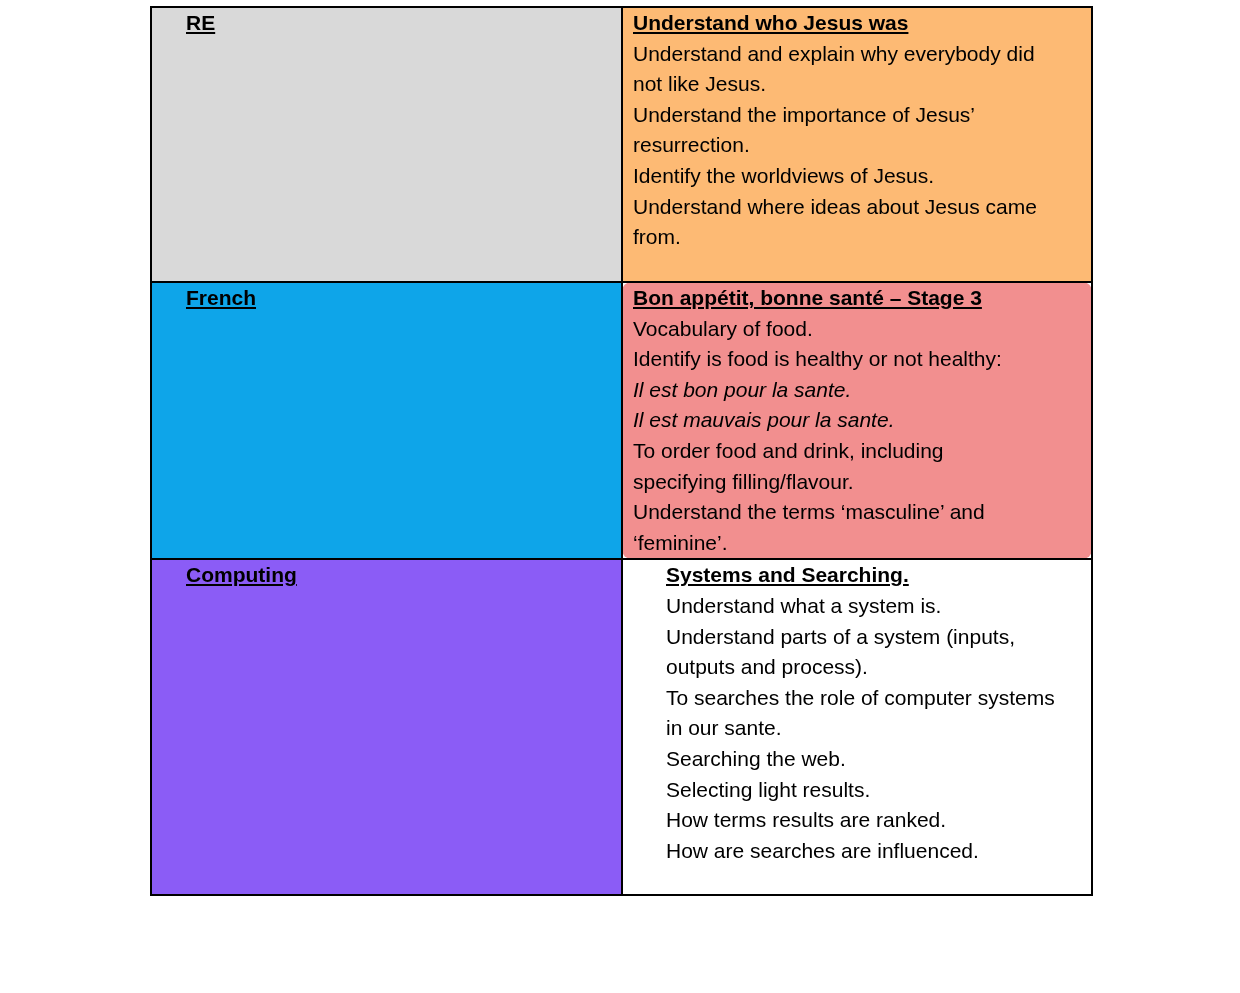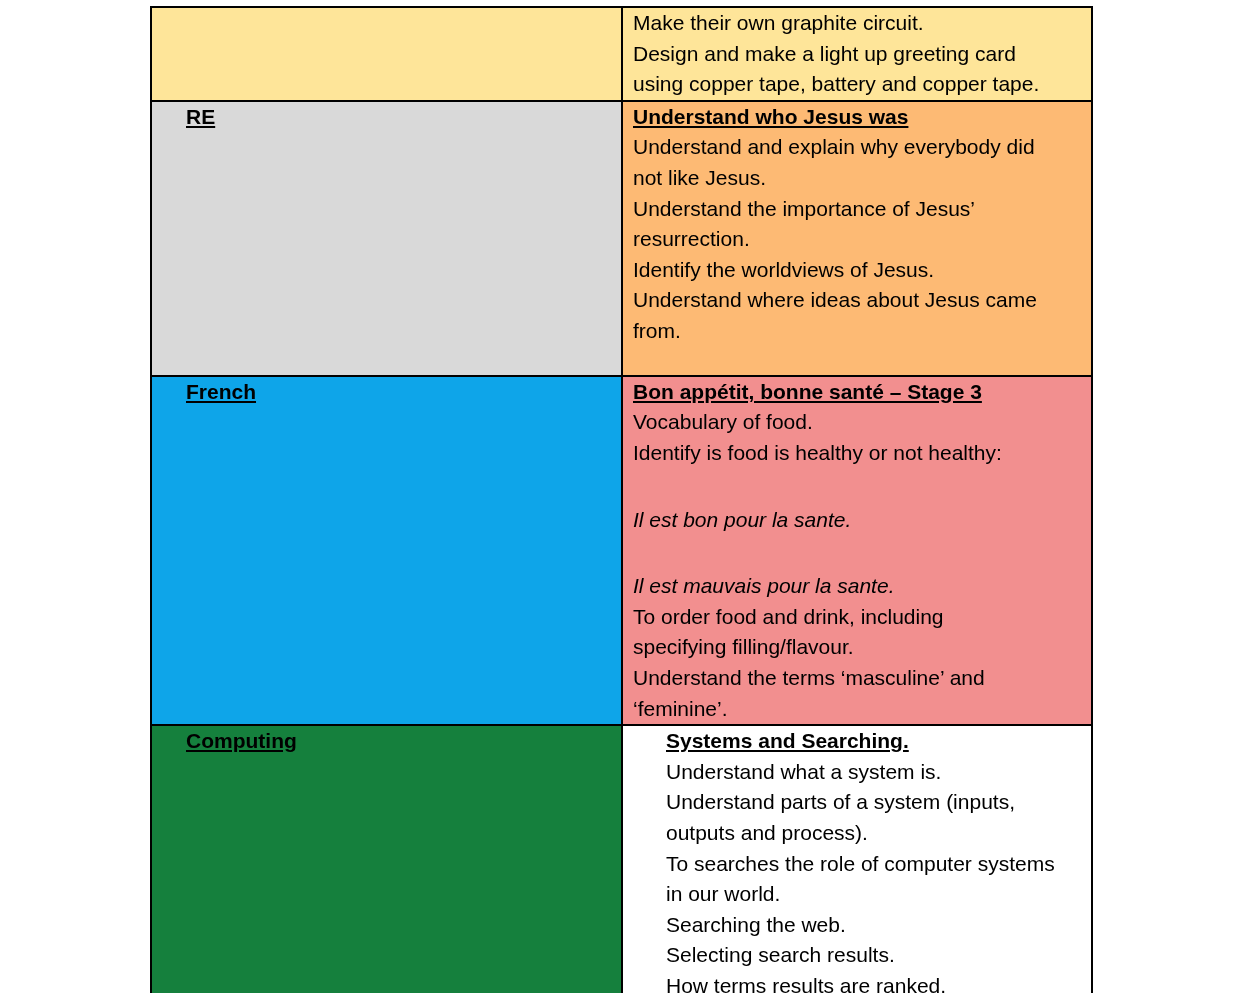--- a/index.html
+++ b/index.html
@@ -7,83 +7,73 @@
            font-family: "Liberation Sans", sans-serif; color: #000; }
     table.curric { position: absolute; left: 150px; top: 6px; width: 941px;
                    border-collapse: collapse; table-layout: fixed; }
     table.curric td { border: 2px solid #000; vertical-align: top; padding: 0 10px;
                       font-size: 21px; line-height: 30.6px; }
     td.subj { width: 449px; font-weight: bold; }
     td.subj span { text-decoration: underline; margin-left: 24px; }
     td.content { width: 448px; }
     .line { display: block; white-space: nowrap; }
     .heading { font-weight: bold; text-decoration: underline; }
-    .italic { font-style: italic; margin-top: 36px; }
+    .italic { font-style: italic; }
     tr.yellow td { background: #fee599; height: 91px; }
     tr.grey td { background: #d9d9d9; height: 273px; }
     tr.red td { background: #f28f8f; height: 272px; }
     tr.white td { background: #ffffff; height: 334px; }
   </style>
 </head>
 <body>
 
 <table class="curric">
   <tbody>
-      <tr class="yellow">
-    <td class="subj" style="background: rgb(254, 229, 153);">
-      <span></span>
-    </td>
-    <td class="content" style="background: rgb(254, 229, 153);">
-      <span class="line">Make their own graphite circuit.</span>
-      <span class="line">Design and make a light up greeting card</span>
-      <span class="line">using copper tape, battery and copper tape.</span>
-    </td>
-  </tr>
   <tr class="grey">
     <td class="subj" style="background: rgb(217, 217, 217);">
       <span>RE</span>
     </td>
     <td class="content" style="background: #fdba74;">
       <span class="line heading">Understand who Jesus was</span>
       <span class="line">Understand and explain why everybody did</span>
       <span class="line">not like Jesus.</span>
       <span class="line">Understand the importance of Jesus’</span>
       <span class="line">resurrection.</span>
       <span class="line">Identify the worldviews of Jesus.</span>
       <span class="line">Understand where ideas about Jesus came</span>
       <span class="line">from.</span>
     </td>
   </tr>
   <tr class="red">
     <td class="subj" style="background: #0ea5e9;">
       <span>French</span>
     </td>
-    <td class="content" style="background: rgb(242, 143, 143);">
+    <td class="content" style="background: rgb(242, 143, 143); border-radius: 9px;">
       <span class="line heading">Bon appétit, bonne santé – Stage 3</span>
       <span class="line">Vocabulary of food.</span>
       <span class="line">Identify is food is healthy or not healthy:</span>
       <span class="line italic">Il est bon pour la sante.</span>
       <span class="line italic">Il est mauvais pour la sante.</span>
       <span class="line">To order food and drink, including</span>
       <span class="line">specifying filling/flavour.</span>
       <span class="line">Understand the terms ‘masculine’ and</span>
       <span class="line">‘feminine’.</span>
     </td>
   </tr>
   <tr class="white">
-    <td class="subj" style="background: #15803d;">
+    <td class="subj" style="background: #8b5cf6;">
       <span>Computing</span>
     </td>
     <td class="content" style="background: rgb(255, 255, 255); padding-left: 43px;">
       <span class="line heading">Systems and Searching.</span>
       <span class="line">Understand what a system is.</span>
       <span class="line">Understand parts of a system (inputs,</span>
       <span class="line">outputs and process).</span>
       <span class="line">To searches the role of computer systems</span>
-      <span class="line">in our world.</span>
+      <span class="line">in our sante.</span>
       <span class="line">Searching the web.</span>
-      <span class="line">Selecting search results.</span>
+      <span class="line">Selecting light results.</span>
       <span class="line">How terms results are ranked.</span>
       <span class="line">How are searches are influenced.</span>
     </td>
   </tr>
 </tbody>
   </table>
 
 </body></html>

